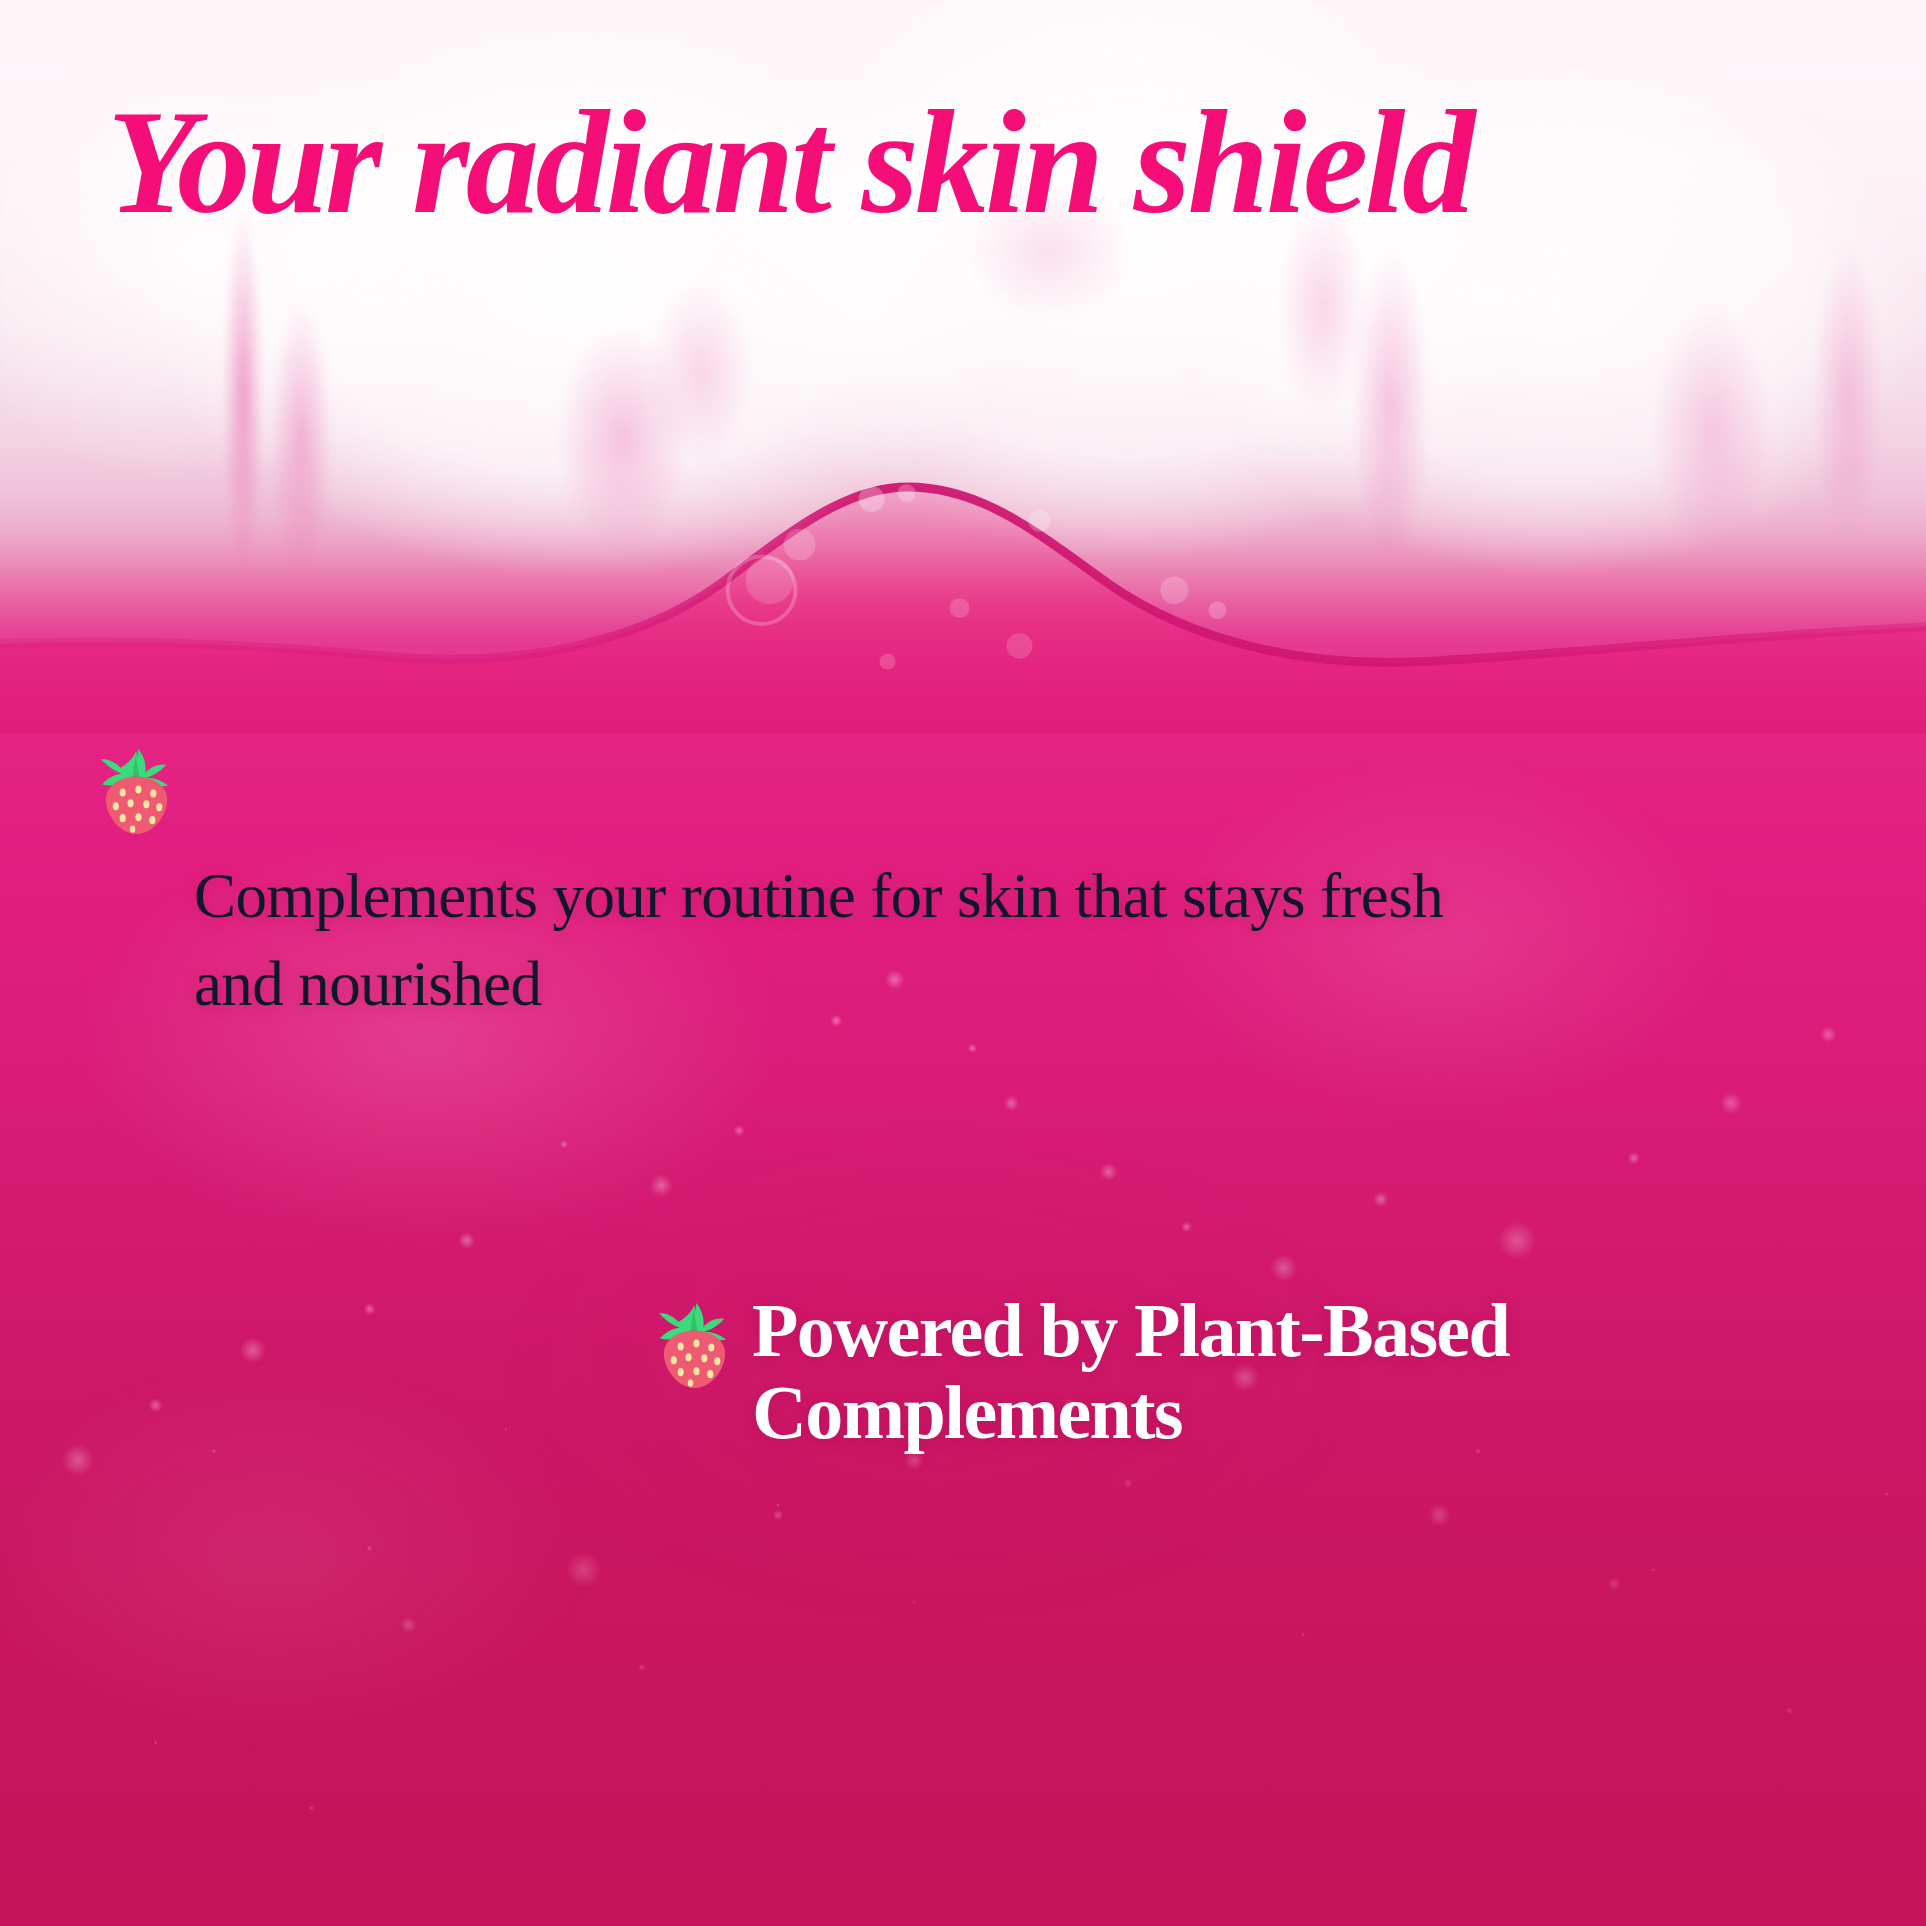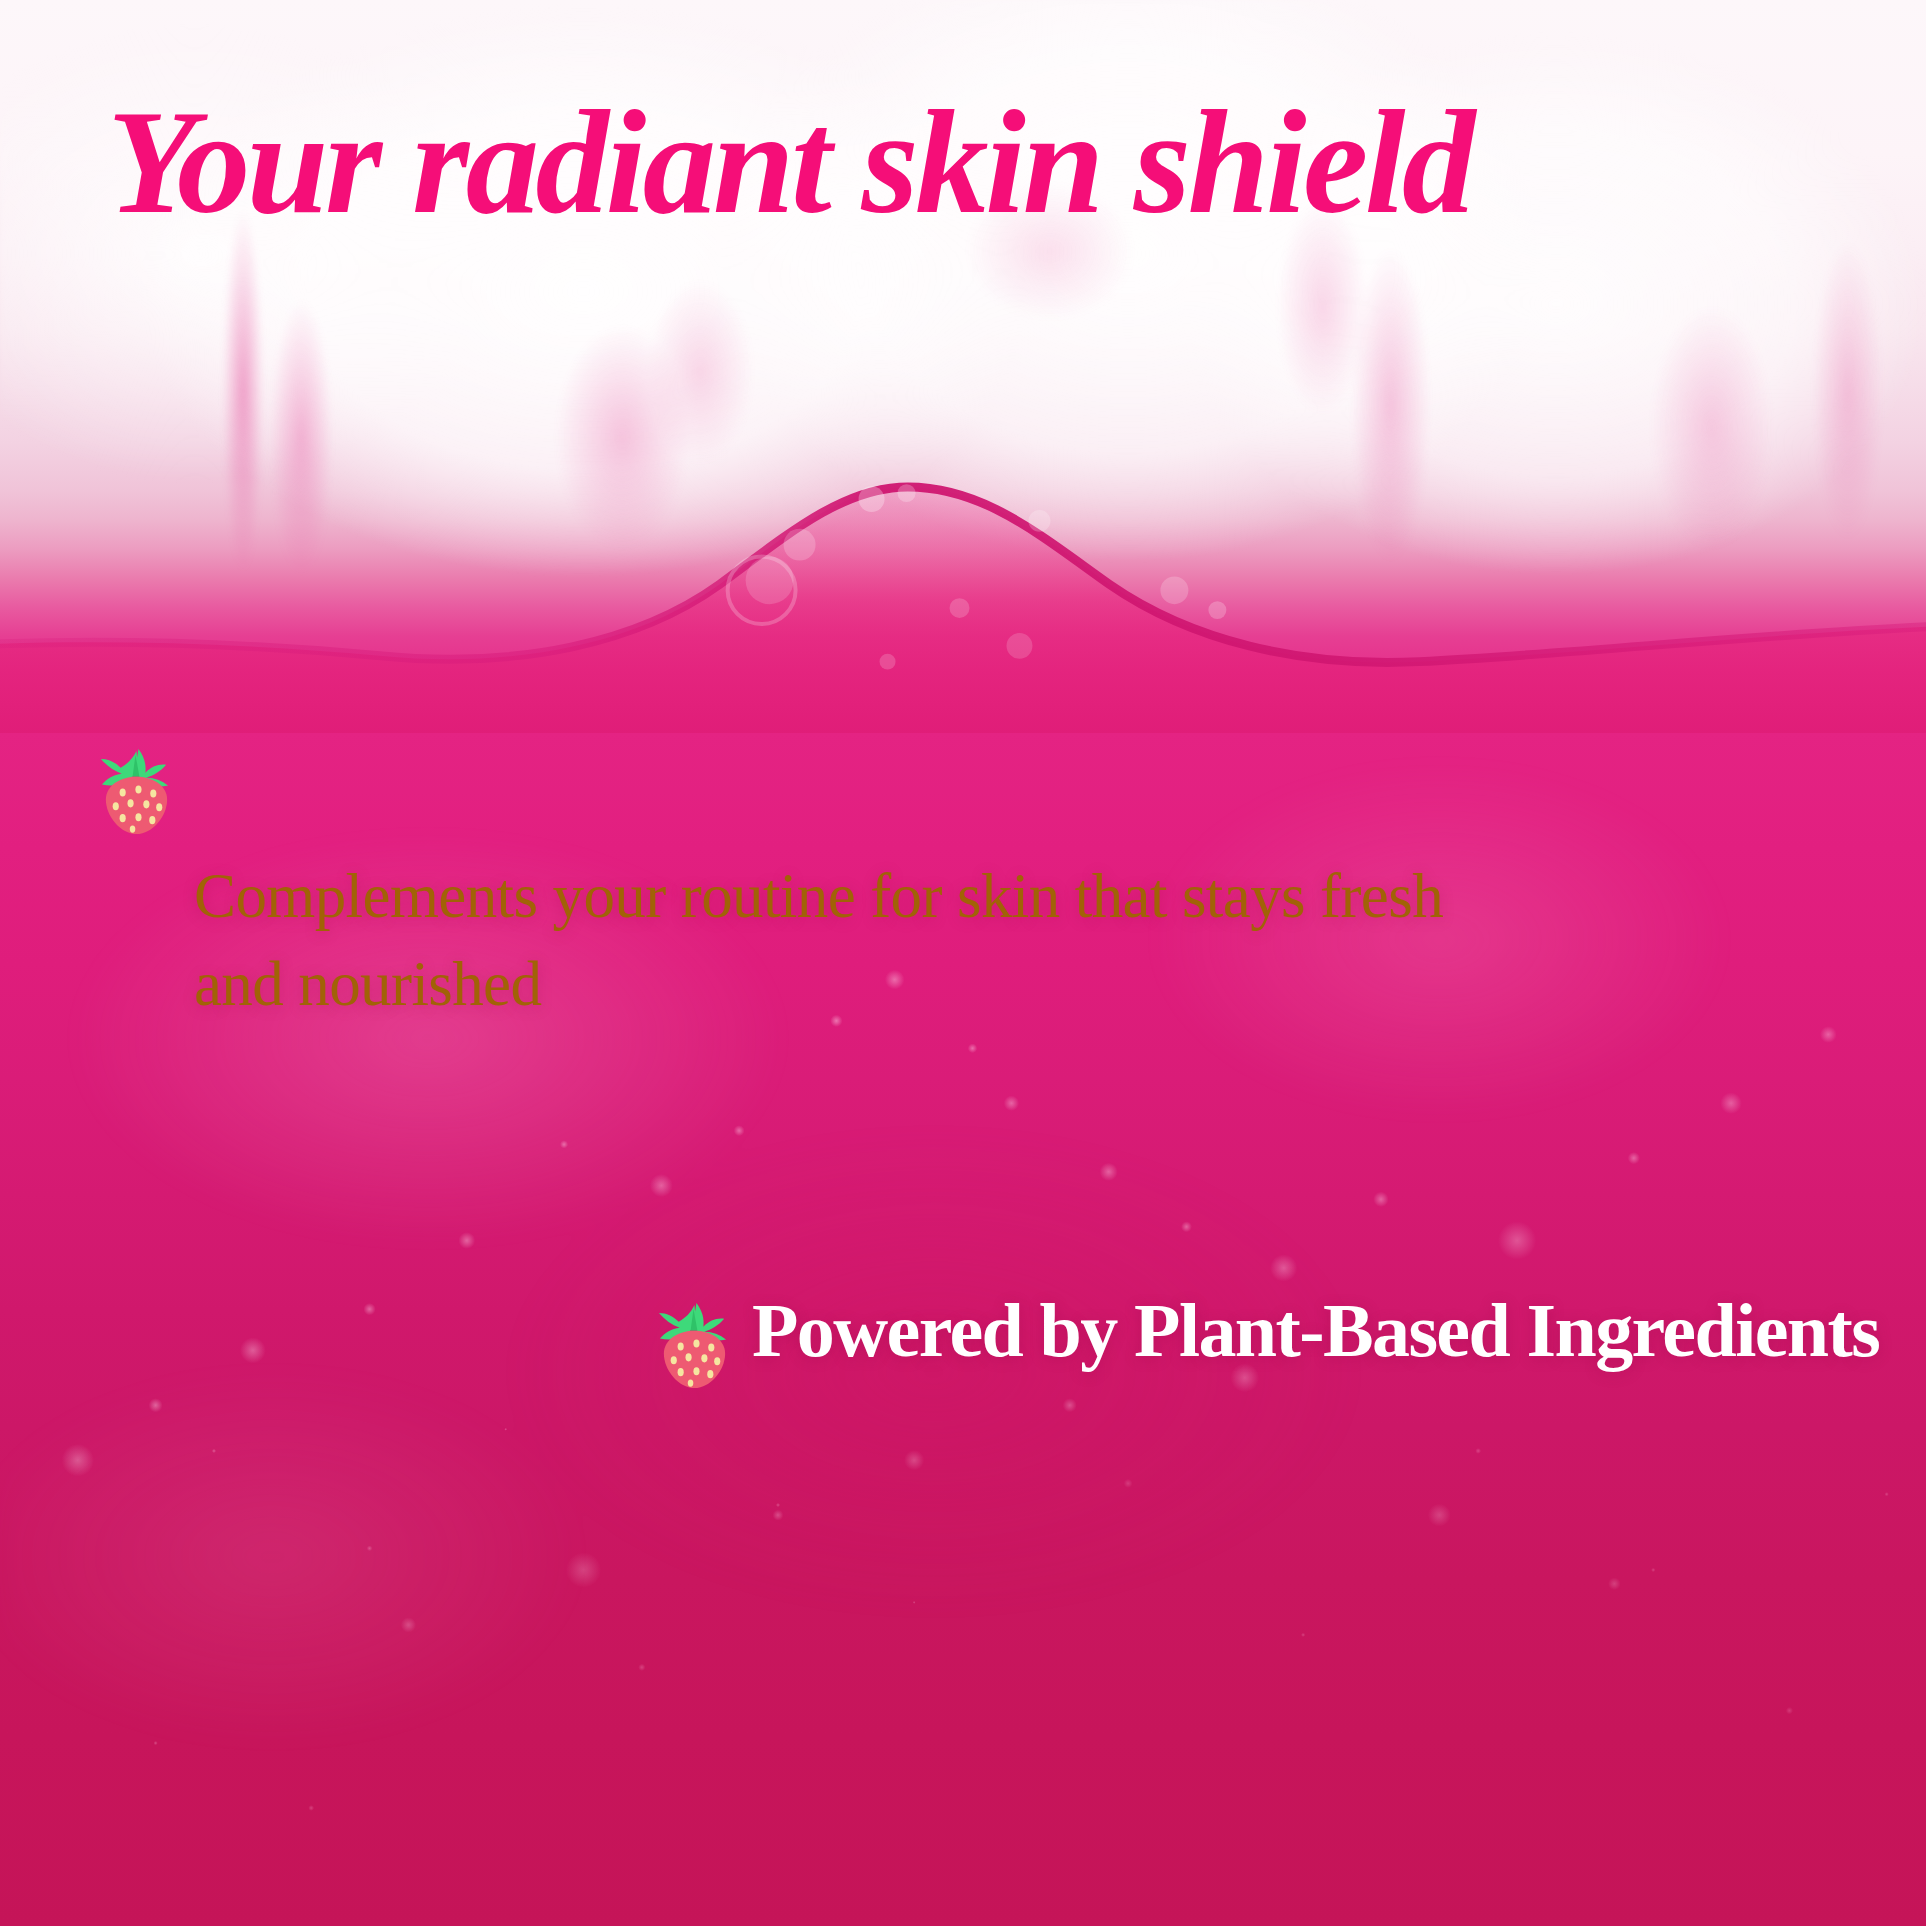--- a/index.html
+++ b/index.html
@@ -219,21 +219,21 @@
     flex: 1 1 auto;
     color: #ffffff;
     font-size: 76px;
     line-height: 1.08;
     font-weight: 700;
     letter-spacing: -1.6px;
     text-shadow: 0 2px 14px rgba(150,10,70,0.30);
   }
 
   .feature-body {
-    color: #a16207;
+    color: #0f172a;
     font-size: 63px;
     line-height: 1.40;
     font-weight: 400;
     letter-spacing: -0.6px;
     text-shadow: 0 2px 14px rgba(150,10,70,0.28);
   }
 
   .feature-1 .feature-body {
     margin-left: 99px;
     margin-top: 14px;
@@ -354,19 +354,19 @@
             <ellipse cx="21" cy="64" rx="3.1" ry="4.1" fill="#f5e6a0"></ellipse>
             <ellipse cx="36" cy="61" rx="3.1" ry="4.1" fill="#f5e6a0"></ellipse>
             <ellipse cx="52" cy="62" rx="3.1" ry="4.1" fill="#f5e6a0"></ellipse>
             <ellipse cx="65" cy="65" rx="3.1" ry="4.1" fill="#f5e6a0"></ellipse>
             <ellipse cx="28" cy="76" rx="3.1" ry="4.1" fill="#f5e6a0"></ellipse>
             <ellipse cx="44" cy="75" rx="3.1" ry="4.1" fill="#f5e6a0"></ellipse>
             <ellipse cx="58" cy="78" rx="3.1" ry="4.1" fill="#f5e6a0"></ellipse>
             <ellipse cx="38" cy="87" rx="2.8" ry="3.7" fill="#f5e6a0"></ellipse>
           </svg>
         </span>
-        <div class="feature-title">Powered by Plant-Based Ingredients</div>
+        <div class="feature-title">Powered by Plant-Based Complements</div>
       </div>
     </div>
 
   </div>
 </div>
 
 
 </body></html>

